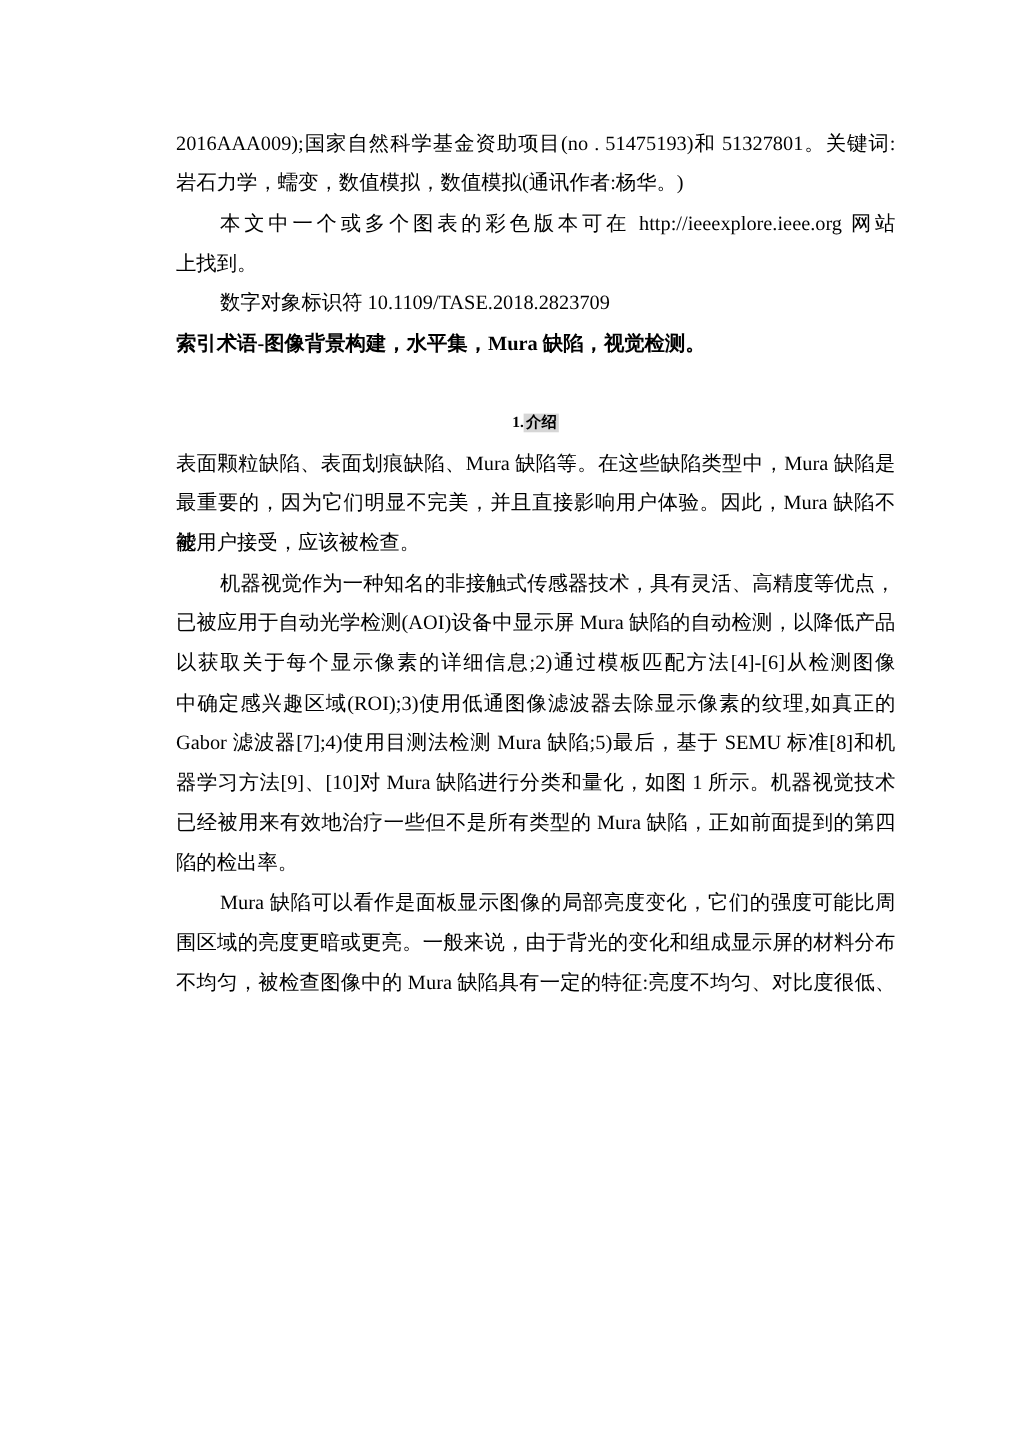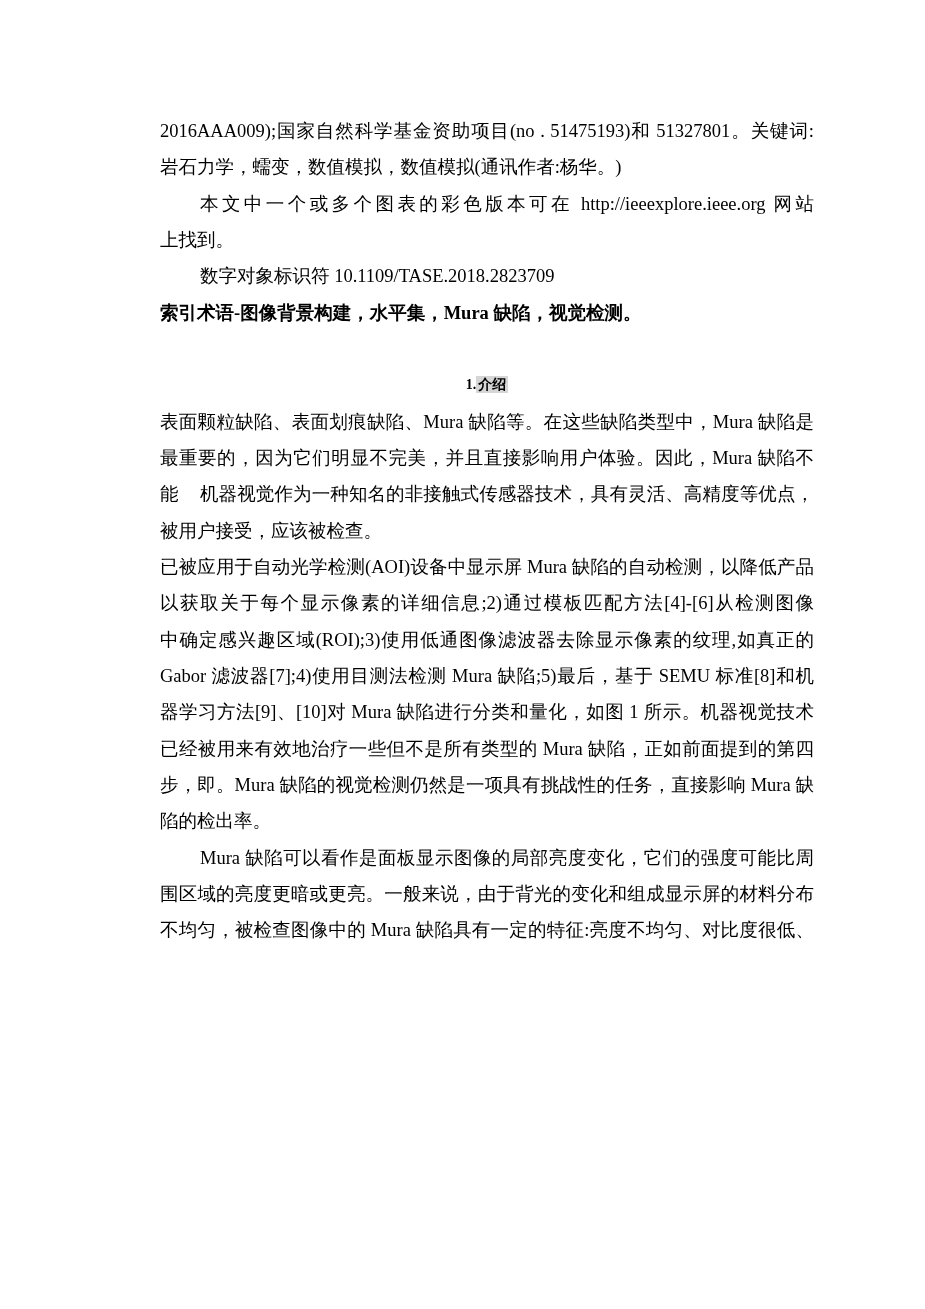--- a/index.html
+++ b/index.html
@@ -57,28 +57,27 @@
     <div class="ln">上找到。</div>
     <div class="ln in">数字对象标识符 10.1109/TASE.2018.2823709</div>
     <div class="ln b">索引术语-图像背景构建，水平集，Mura 缺陷，视觉检测。</div>
 
     <div class="blank"></div>
 
     <div class="heading"><span>1.</span><span class="hl">介绍</span></div>
 
     <div class="ln j">表面颗粒缺陷、表面划痕缺陷、Mura 缺陷等。在这些缺陷类型中，Mura 缺陷是</div>
     <div class="ln j">最重要的，因为它们明显不完美，并且直接影响用户体验。因此，Mura 缺陷不能</div>
+    <div class="ln">被用户接受，应该被检查。</div>
     <div class="ln in j">机器视觉作为一种知名的非接触式传感器技术，具有灵活、高精度等优点，</div>
-    <div class="ln">被用户接受，应该被检查。</div>
     <div class="ln j">已被应用于自动光学检测(AOI)设备中显示屏 Mura 缺陷的自动检测，以降低产品</div>
     <div class="ln j">以获取关于每个显示像素的详细信息;2)通过模板匹配方法[4]-[6]从检测图像</div>
     <div class="ln j">中确定感兴趣区域(ROI);3)使用低通图像滤波器去除显示像素的纹理,如真正的</div>
     <div class="ln j">Gabor 滤波器[7];4)使用目测法检测 Mura 缺陷;5)最后，基于 SEMU 标准[8]和机</div>
     <div class="ln j">器学习方法[9]、[10]对 Mura 缺陷进行分类和量化，如图 1 所示。机器视觉技术</div>
     <div class="ln j">已经被用来有效地治疗一些但不是所有类型的 Mura 缺陷，正如前面提到的第四</div>
-    <div class="ln j">步，即。Mura 缺陷的视觉检测仍然是一项具有挑战性的任务，直接影响 Mura 缺</div>
     <div class="ln">陷的检出率。</div>
     <div class="ln in j">Mura 缺陷可以看作是面板显示图像的局部亮度变化，它们的强度可能比周</div>
     <div class="ln j">围区域的亮度更暗或更亮。一般来说，由于背光的变化和组成显示屏的材料分布</div>
     <div class="ln j">不均匀，被检查图像中的 Mura 缺陷具有一定的特征:亮度不均匀、对比度很低、</div>
 
   </div>
 </div>
 
 </body></html>

